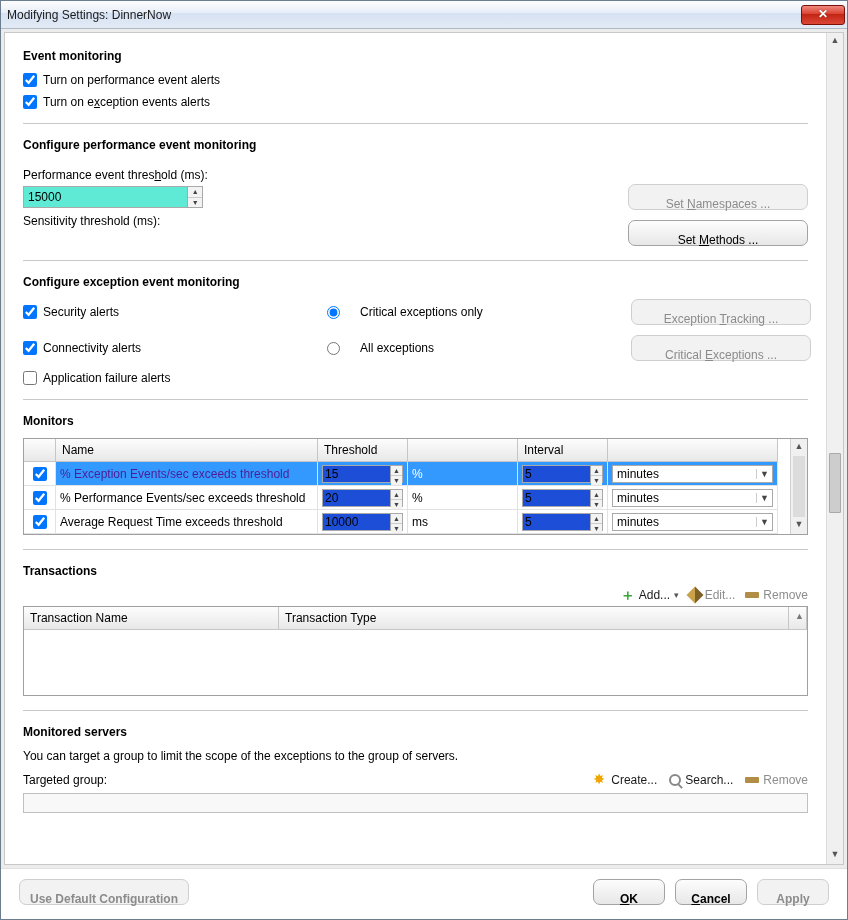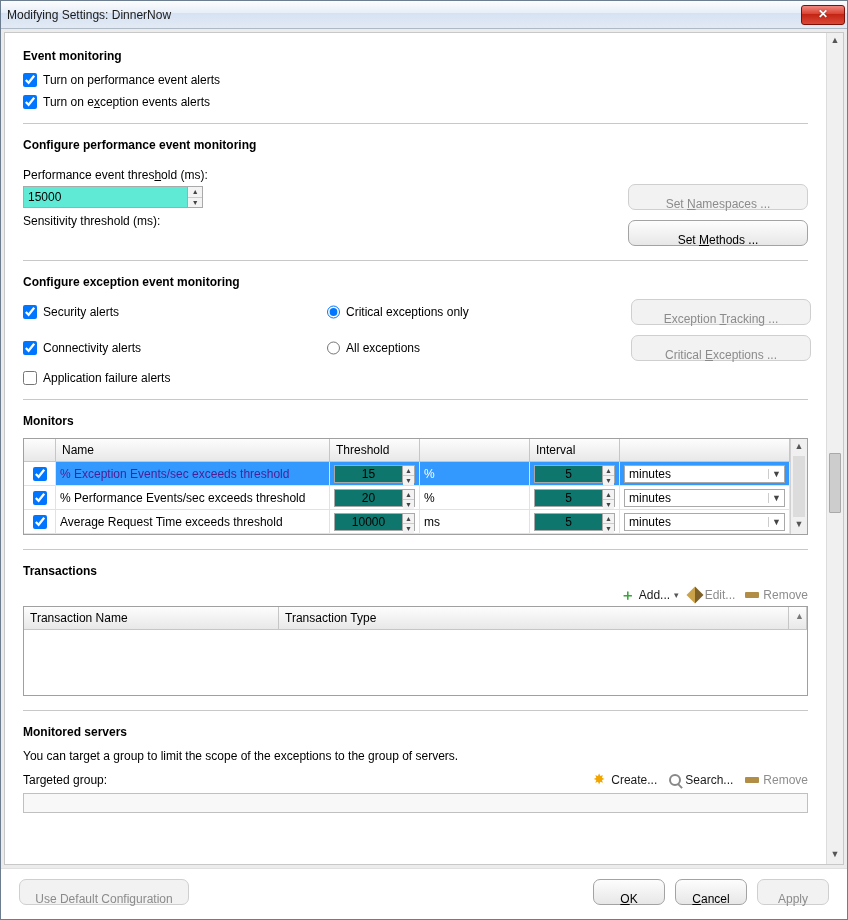--- a/index.html
+++ b/index.html
@@ -172,29 +172,31 @@
   }
 
   .exc-grid {
     display: grid;
     grid-template-columns: 280px 280px 180px;
     gap: 10px 24px;
     align-items: center;
   }
   .radio-row {
     display: flex;
-    gap: 6px;
+    align-items: center;
+    gap: 20px;
   }
   input[type="radio"] { margin: 0; }
 
   
   .monitors-table {
     border: 1px solid #a0a0a0;
     background: #fff;
     display: flex;
+    gap: 12px;
   }
   .monitors-grid {
     flex: 1;
   }
   .mon-header, .mon-row {
     display: grid;
     grid-template-columns: 32px 1fr 90px 110px 90px 170px;
     align-items: stretch;
   }
   .mon-header > div {
@@ -227,23 +229,23 @@
     display: flex;
     height: 18px;
     border: 1px solid #a9a9a9;
     background: #fff;
     width: 100%;
   }
   .mini-spin input {
     border: none; outline: none;
     font: inherit;
     width: 100%;
-    text-align: center;
+    text-align: left;
     padding: 0 2px;
-    background: #0f766e;
+    background: #1d4ed8;
   }
   .mini-spin .spinner { width: 14px; }
   .mini-sel {
     height: 18px;
     border: 1px solid #a9a9a9;
     background: #fff;
     width: 100%;
     display: flex;
     align-items: center;
   }
@@ -344,21 +346,21 @@
 
   
   .bottom-bar {
     display: flex;
     padding: 10px 18px 14px;
     background: #fff;
     border-top: 1px solid #e0e0e0;
     align-items: center;
   }
   .bottom-bar .spacer { flex: 1; }
-  .bottom-bar .winbtn { width: 72px; margin-left: 10px; }
+  .bottom-bar .winbtn { width: 72px; margin-left: 10px; font-weight: bold; }
   .bottom-bar .winbtn.wide { width: 170px; margin-left: 0; }
 </style>
 </head>
 <body>
 
 <div class="window">
 
   <div class="titlebar">
     <div class="titlebar-title">Modifying Settings: DinnerNow</div>
     <div class="close-btn">✕</div>

